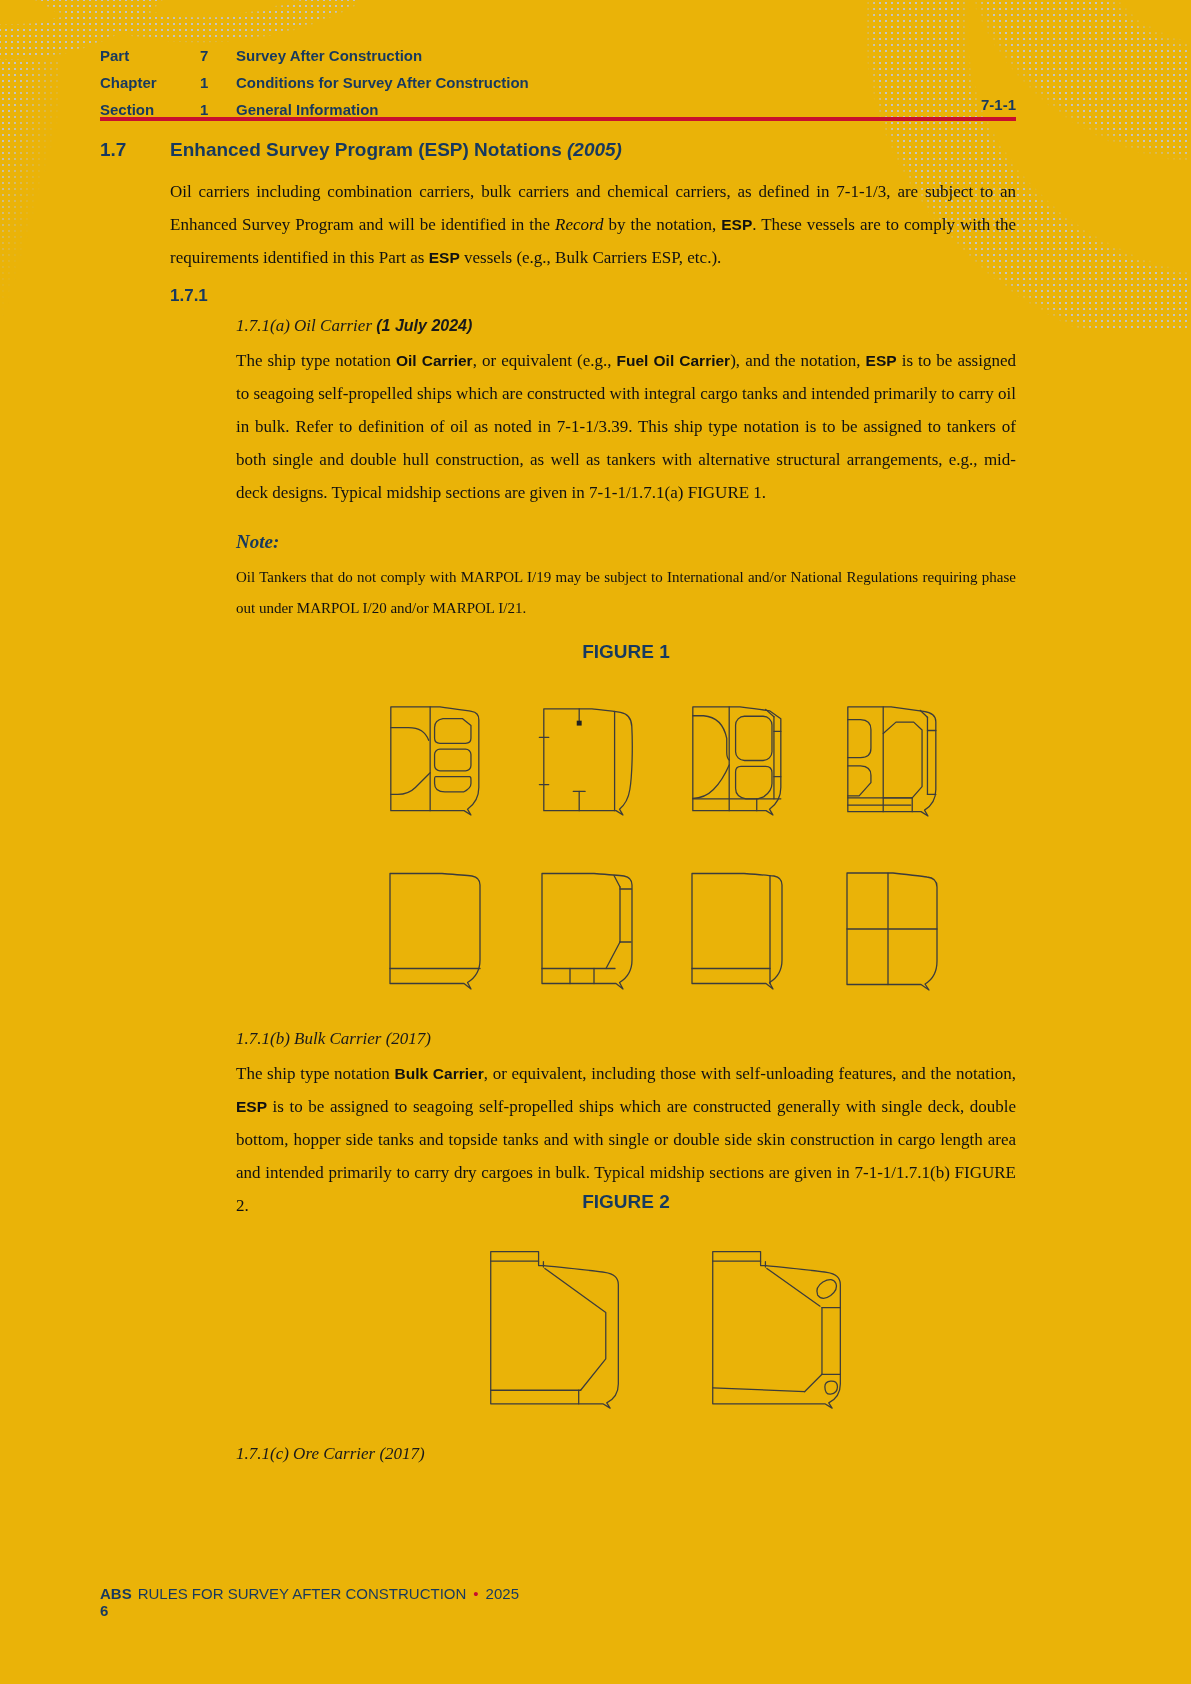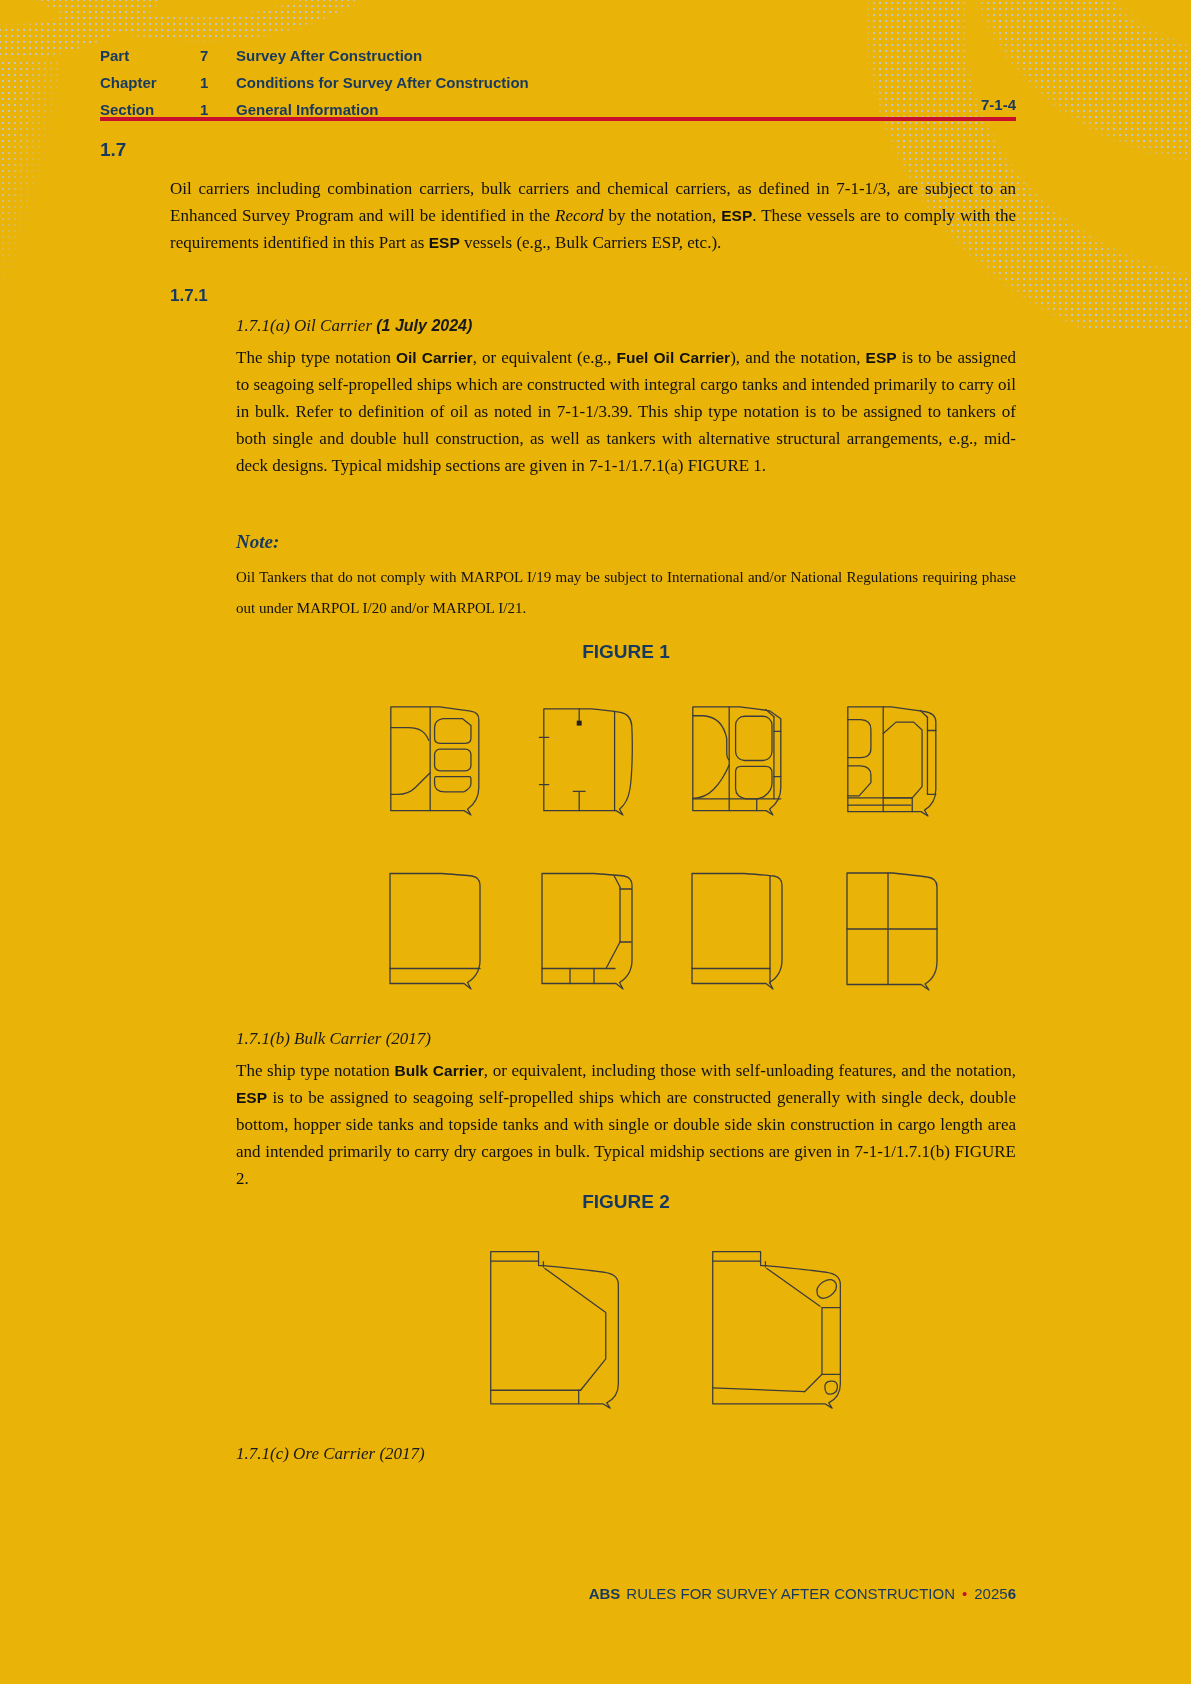--- a/index.html
+++ b/index.html
@@ -33,21 +33,21 @@
   .page-ref{position:absolute;top:96px;right:175px;font-family:"Liberation Sans",sans-serif;font-weight:700;font-size:15px;color:#17395F;}
   .red-rule{position:absolute;left:100px;right:175px;top:117px;height:4px;background:#C8102E;}
 
   
   .sec-head{position:absolute;left:100px;top:139px;display:flex;font-family:"Liberation Sans",sans-serif;font-weight:700;font-size:19px;color:#17395F;}
   .sec-num{width:70px;}
   .sec-title{margin:0;font-size:19px;font-weight:700;}
   .ital{font-style:italic;}
 
   
-  .body{position:absolute;margin:0;font-size:17px;line-height:27px;text-align:justify;color:#111;}
+  .body{position:absolute;margin:0;font-size:17px;line-height:33px;text-align:justify;color:#111;}
   .intro{left:170px;width:846px;top:175px;}
   .oil-p{left:236px;width:780px;top:344px;}
   .bulk-p{left:236px;width:780px;top:1057px;}
   .ser-ital{font-style:italic;}
   .notation{font-family:"Liberation Sans",sans-serif;font-weight:700;font-size:15.5px;}
 
   
   .sub-head{position:absolute;left:170px;top:286px;display:flex;font-family:"Liberation Sans",sans-serif;font-weight:700;font-size:17px;color:#17395F;}
   .sub-num{width:66px;}
   .sub-title{margin:0;font-size:17px;font-weight:700;}
@@ -78,21 +78,21 @@
   .fig1-row2 svg:nth-child(2){margin-right:40px;}
   .fig1-row2 svg:nth-child(3){margin-right:45px;}
   .fig1-row2 svg:last-child{margin-right:0;}
   .fig2-row{left:483px;top:1239px;}
   .fig2-row svg:first-child{margin-right:77px;}
   .fig-row svg{display:block;}
   .fig-row path,.fig-row rect{fill:none;stroke:#3c3c3c;stroke-width:1.3;stroke-linejoin:round;stroke-linecap:round;}
   .fig-row .fillsq{fill:#222;stroke:none;}
 
   
-  .doc-footer{position:absolute;left:100px;right:175px;top:1585px;display:flex;justify-content:flex-end;font-family:"Liberation Sans",sans-serif;font-size:15px;color:#17395F;}
+  .doc-footer{position:absolute;left:100px;right:175px;top:1585px;display:flex;justify-content:center;font-family:"Liberation Sans",sans-serif;font-size:15px;color:#17395F;flex-direction:column;}
   .f-brand{font-weight:700;margin-right:6px;}
   .f-dot{color:#C8102E;margin:0 7px;}
   .f-page{font-weight:700;}
 </style>
 </head>
 <body>
 
 <div class="page">
 
   <div class="deco deco-tl"></div>
@@ -109,25 +109,26 @@
       <span class="h-label">Chapter</span>
       <span class="h-num">1</span>
       <span class="h-title">Conditions for Survey After Construction</span>
     </div>
     <div class="h-row">
       <span class="h-label">Section</span>
       <span class="h-num">1</span>
       <span class="h-title">General Information</span>
     </div>
   </header>
-  <div class="page-ref">7-1-4</div>
+  <div class="page-ref">7-1-1</div>
   <div class="red-rule"></div>
 
   <div class="sec-head">
     <span class="sec-num">1.7</span>
+    <h1 class="sec-title"><span>Enhanced Survey Program (ESP) Notations </span><span class="ital">(2005)</span></h1>
   </div>
 
   <p class="body intro"><span>Oil carriers including combination carriers, bulk carriers and chemical carriers, as defined in 7-1-1/3, are subject to an Enhanced Survey Program and will be identified in the </span><span class="ser-ital">Record</span><span> by the notation, </span><span class="notation">ESP</span><span>. These vessels are to comply with the requirements identified in this Part as </span><span class="notation">ESP</span><span> vessels (e.g., Bulk Carriers ESP, etc.).</span></p>
 
   <div class="sub-head">
     <span class="sub-num">1.7.1</span>
   </div>
 
   <div class="ital-head oil-head"><span class="ih-serif">1.7.1(a) Oil Carrier </span><span class="ih-date">(1 July 2024)</span></div>
 

